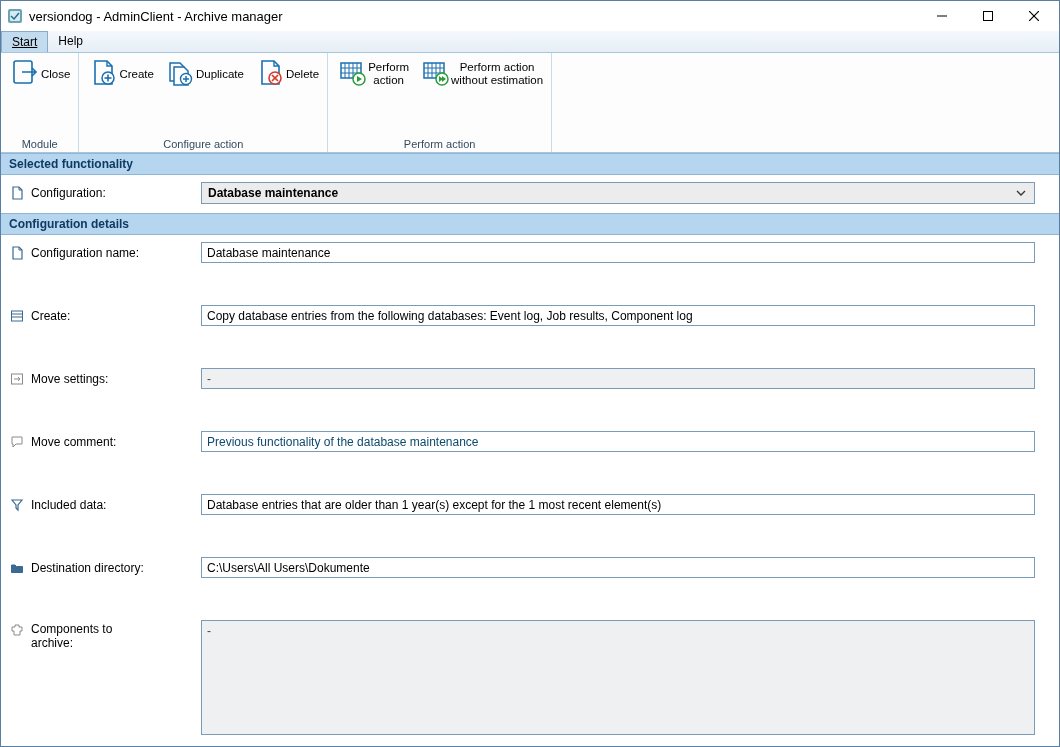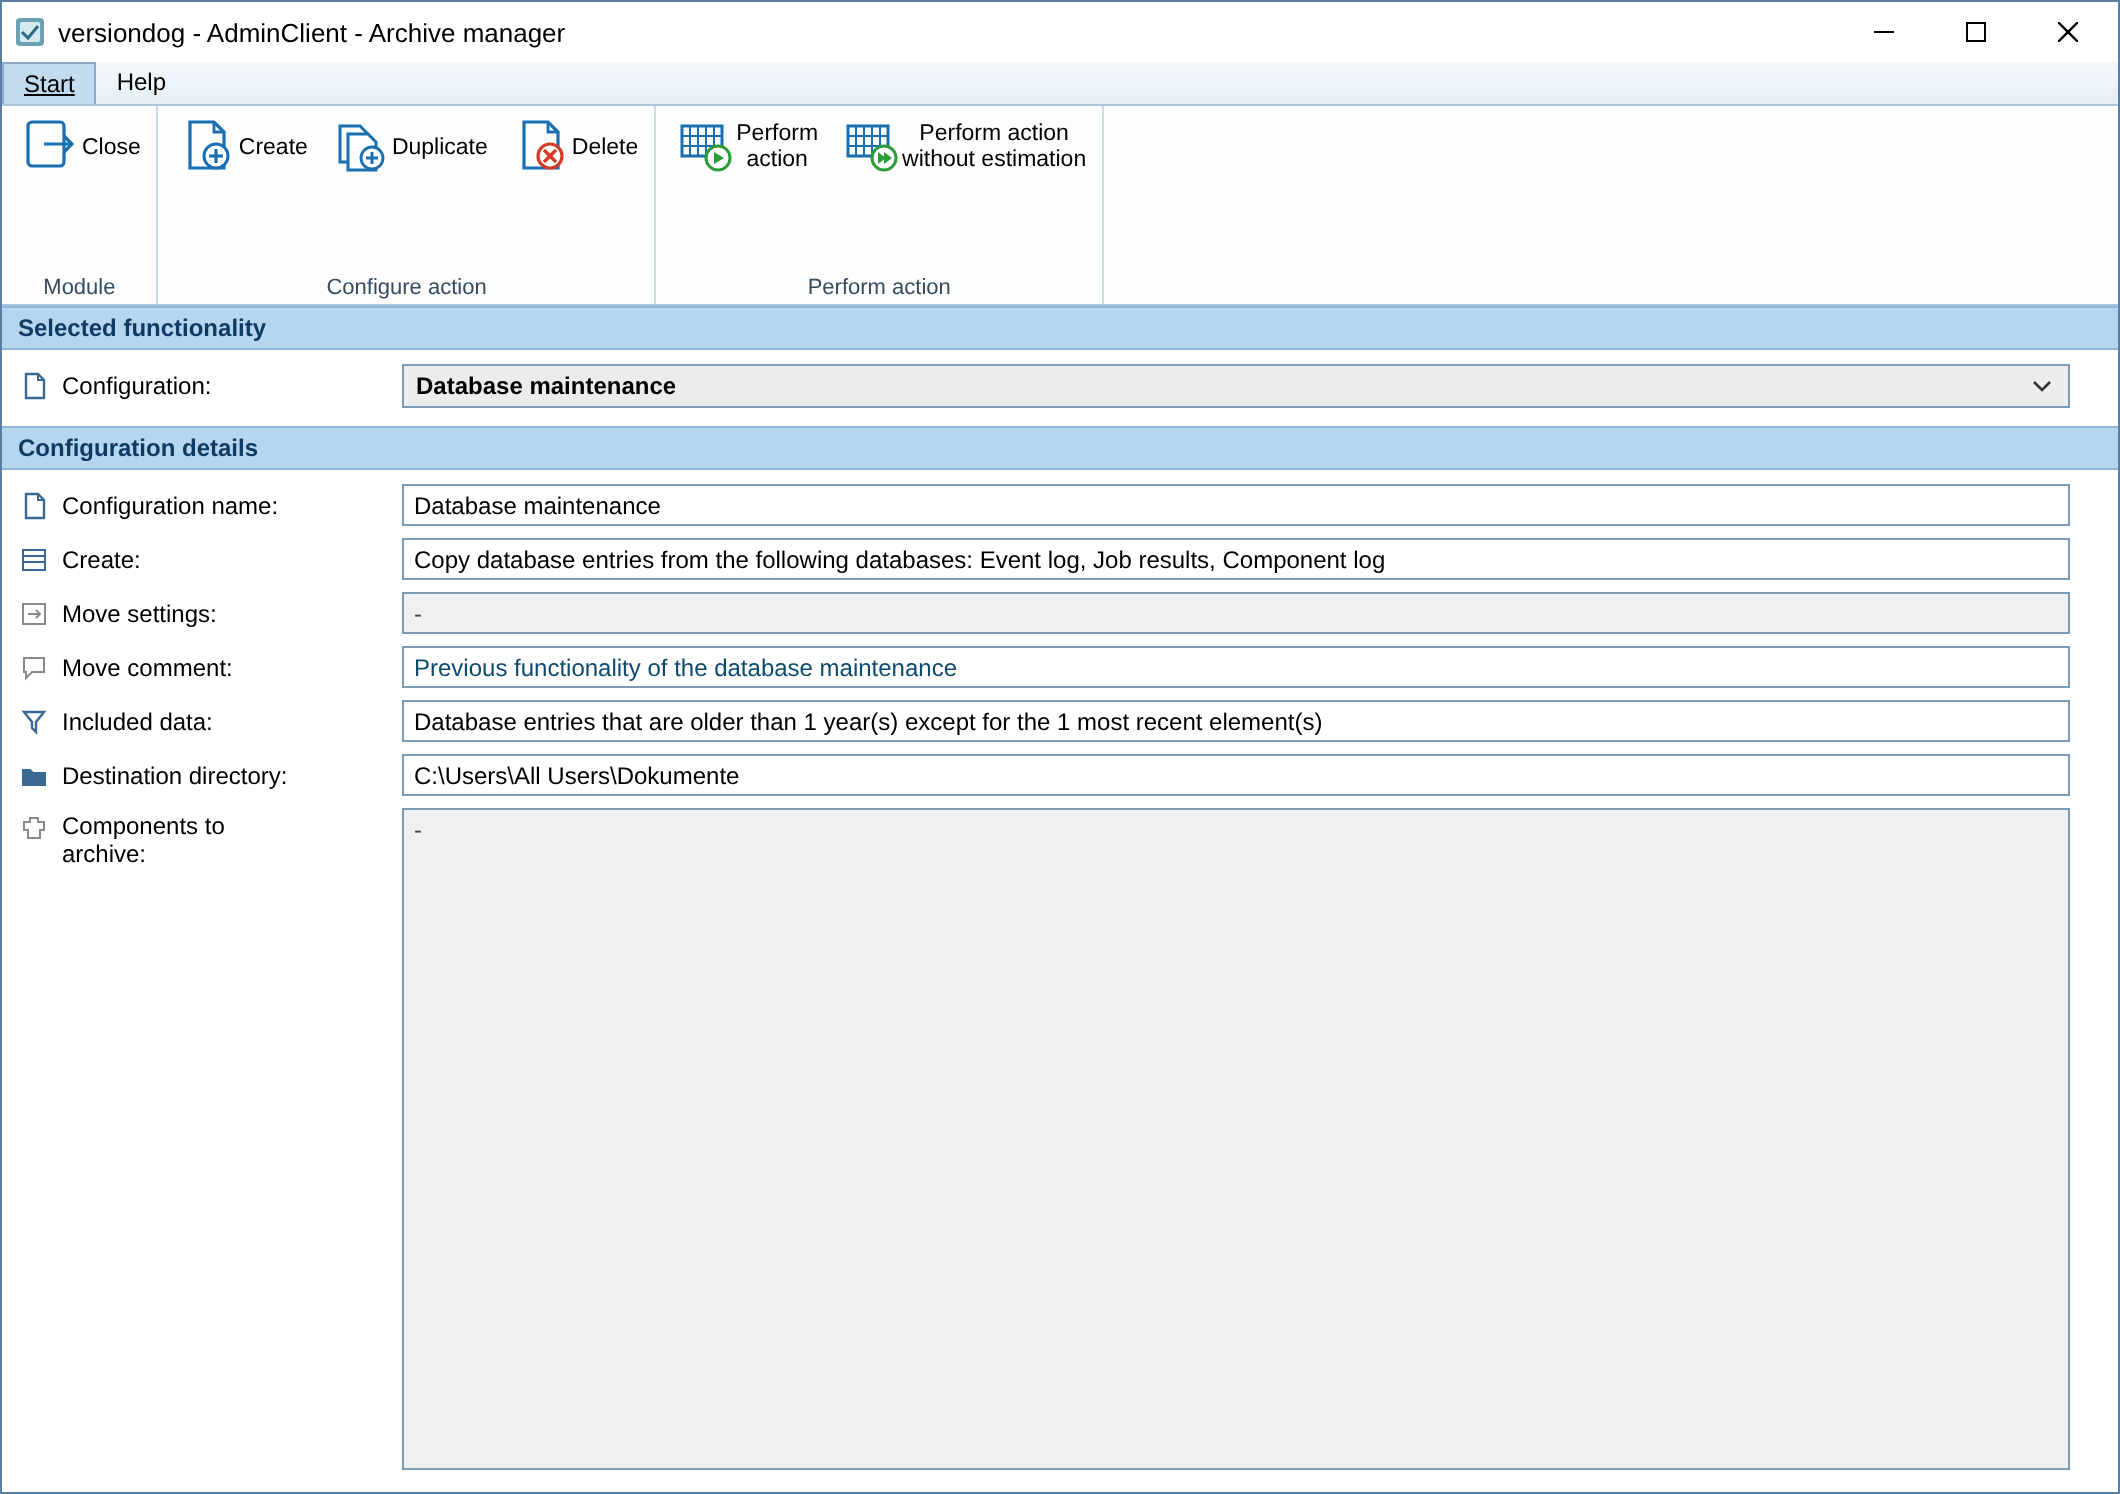--- a/index.html
+++ b/index.html
@@ -98,20 +98,21 @@
     padding:3px 8px;
     border-top:1px solid #8fb6d6;
     border-bottom:1px solid #8fb6d6;
   }
 
   .content {
     flex:1;
     display:flex;
     flex-direction:column;
     min-height:0;
+    gap:36px;
   }
 
   .form-area {
     padding:4px 24px 8px 8px;
     flex:1;
     display:flex;
     flex-direction:column;
     min-height:0;
   }
   .form-row {

